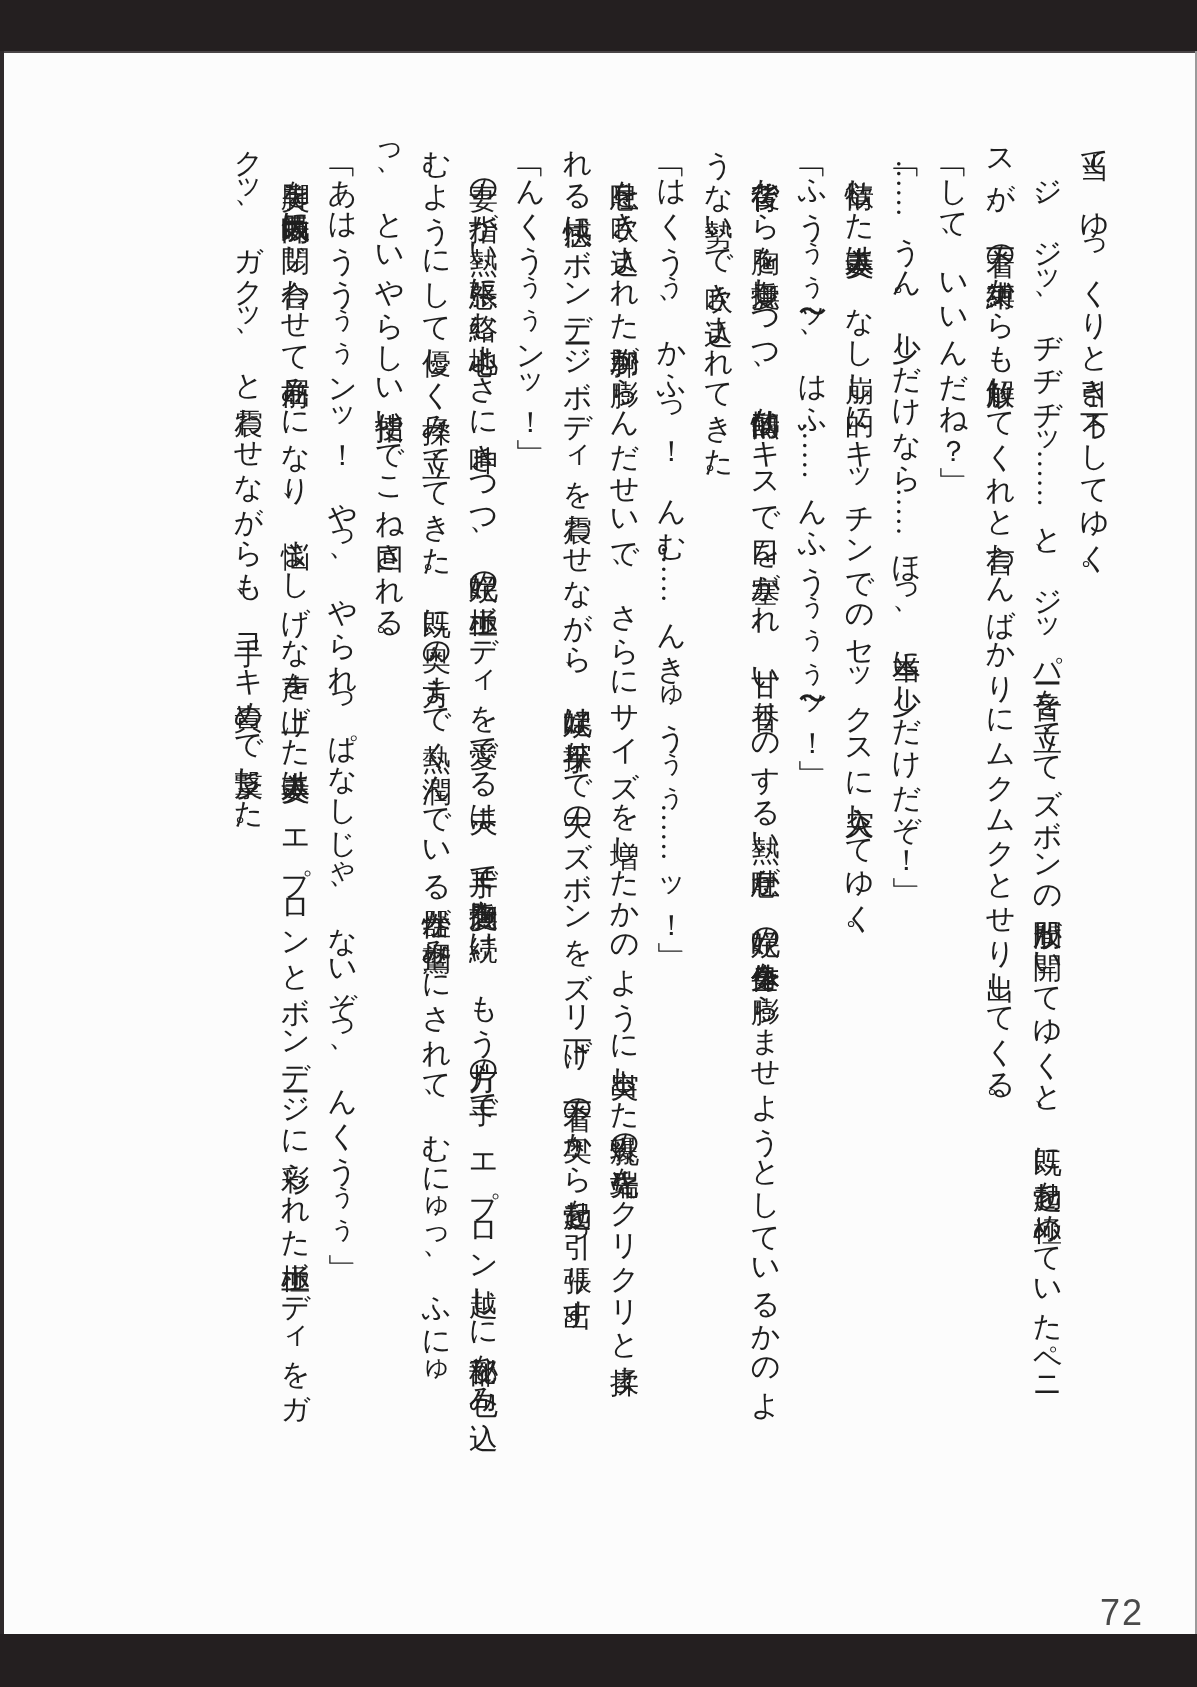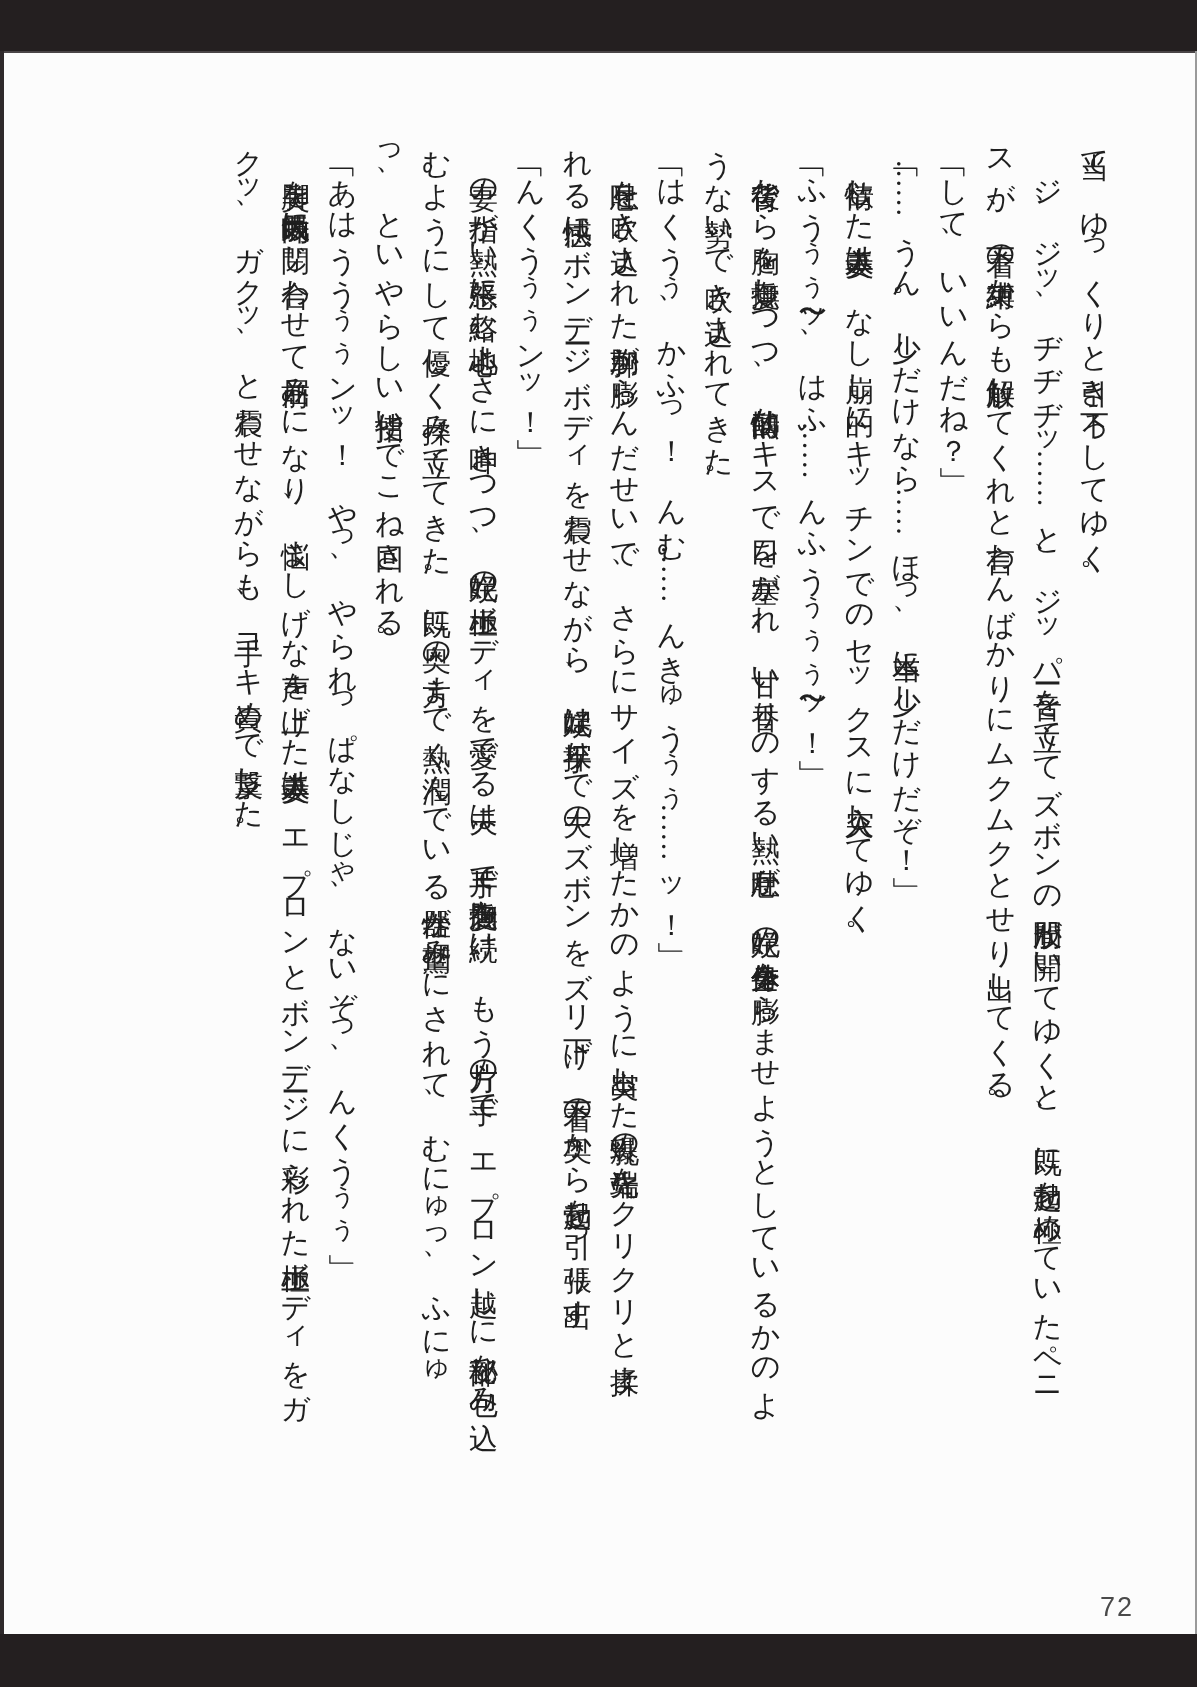--- a/index.html
+++ b/index.html
@@ -68,21 +68,21 @@
     text-indent: 1em;
   }
   .para.continuation {
     text-indent: 0;
   }
   .page-number {
     position: absolute;
     left: 1100px;
     top: 1592px;
     font-family: "Liberation Sans", "DejaVu Sans", sans-serif;
-    font-size: 27px;
+    font-size: 36px;
     letter-spacing: 2px;
     color: var(--page-number, #4a4a4a);
   }
 </style>
 </head>
 <body>
 
 <div class="bar-top"></div>
 
 <div class="edge-left"></div>

